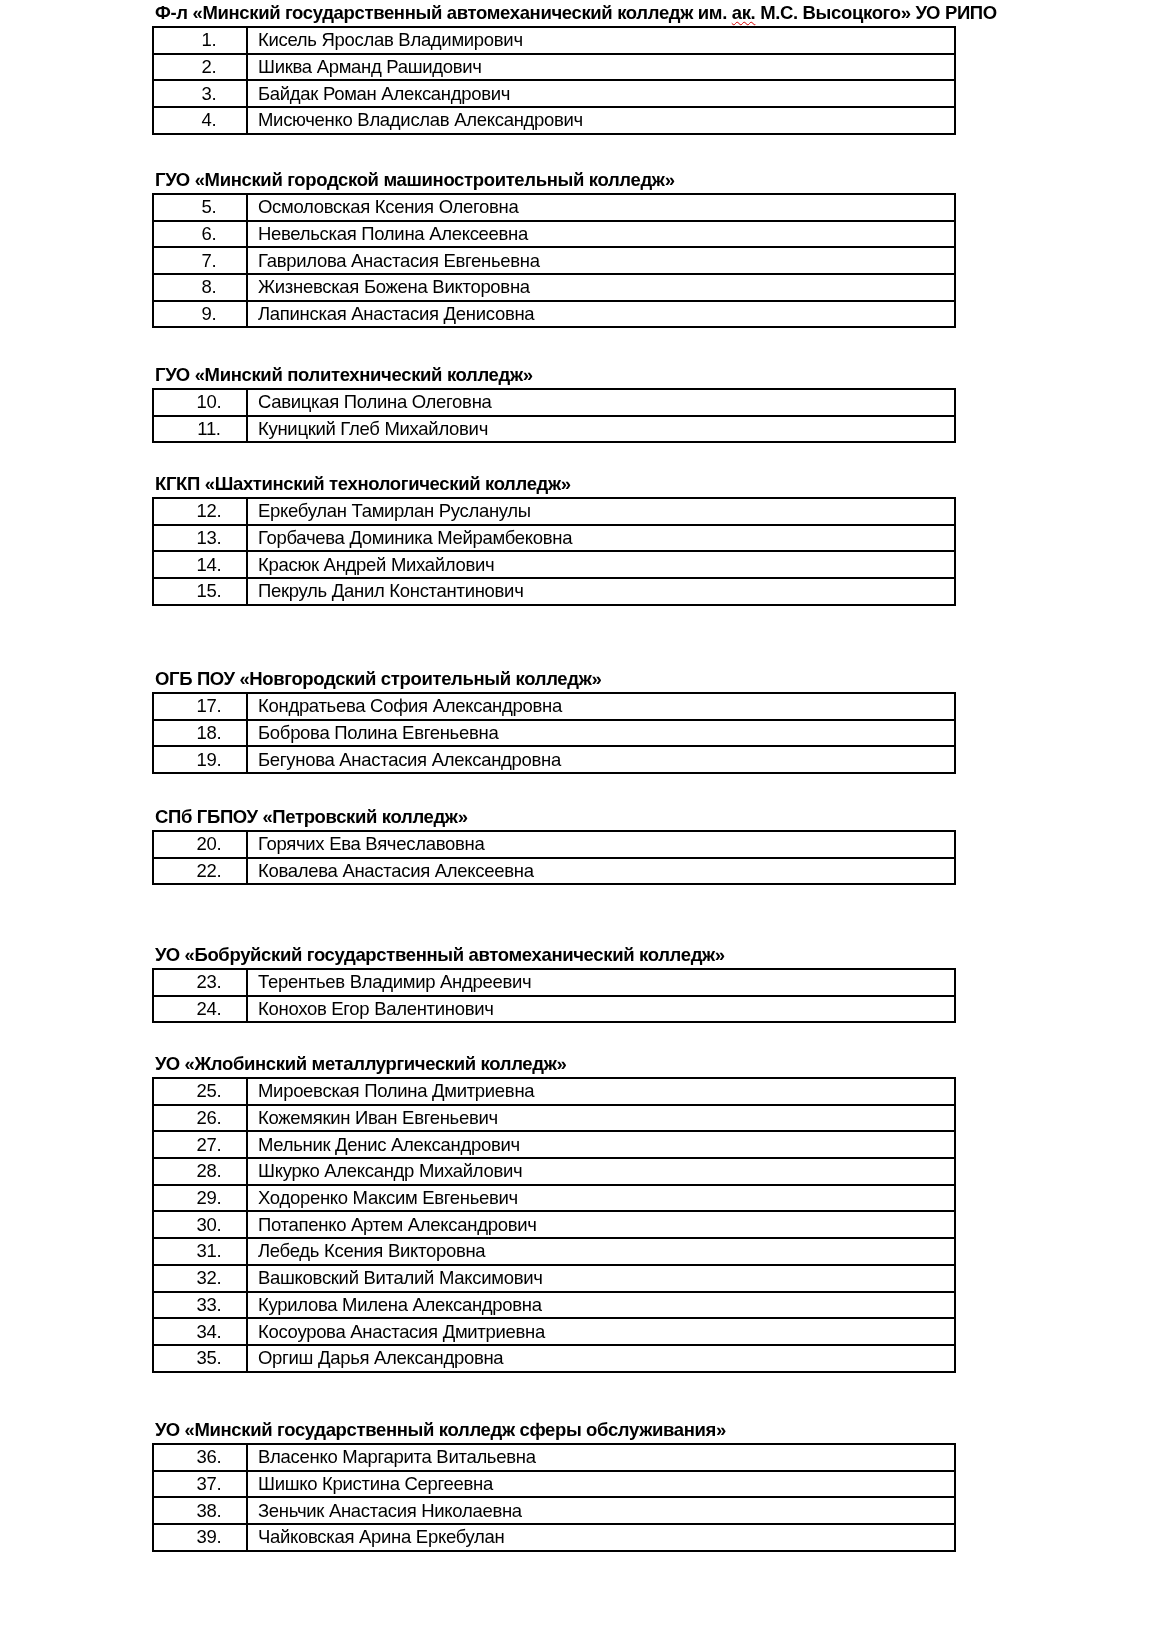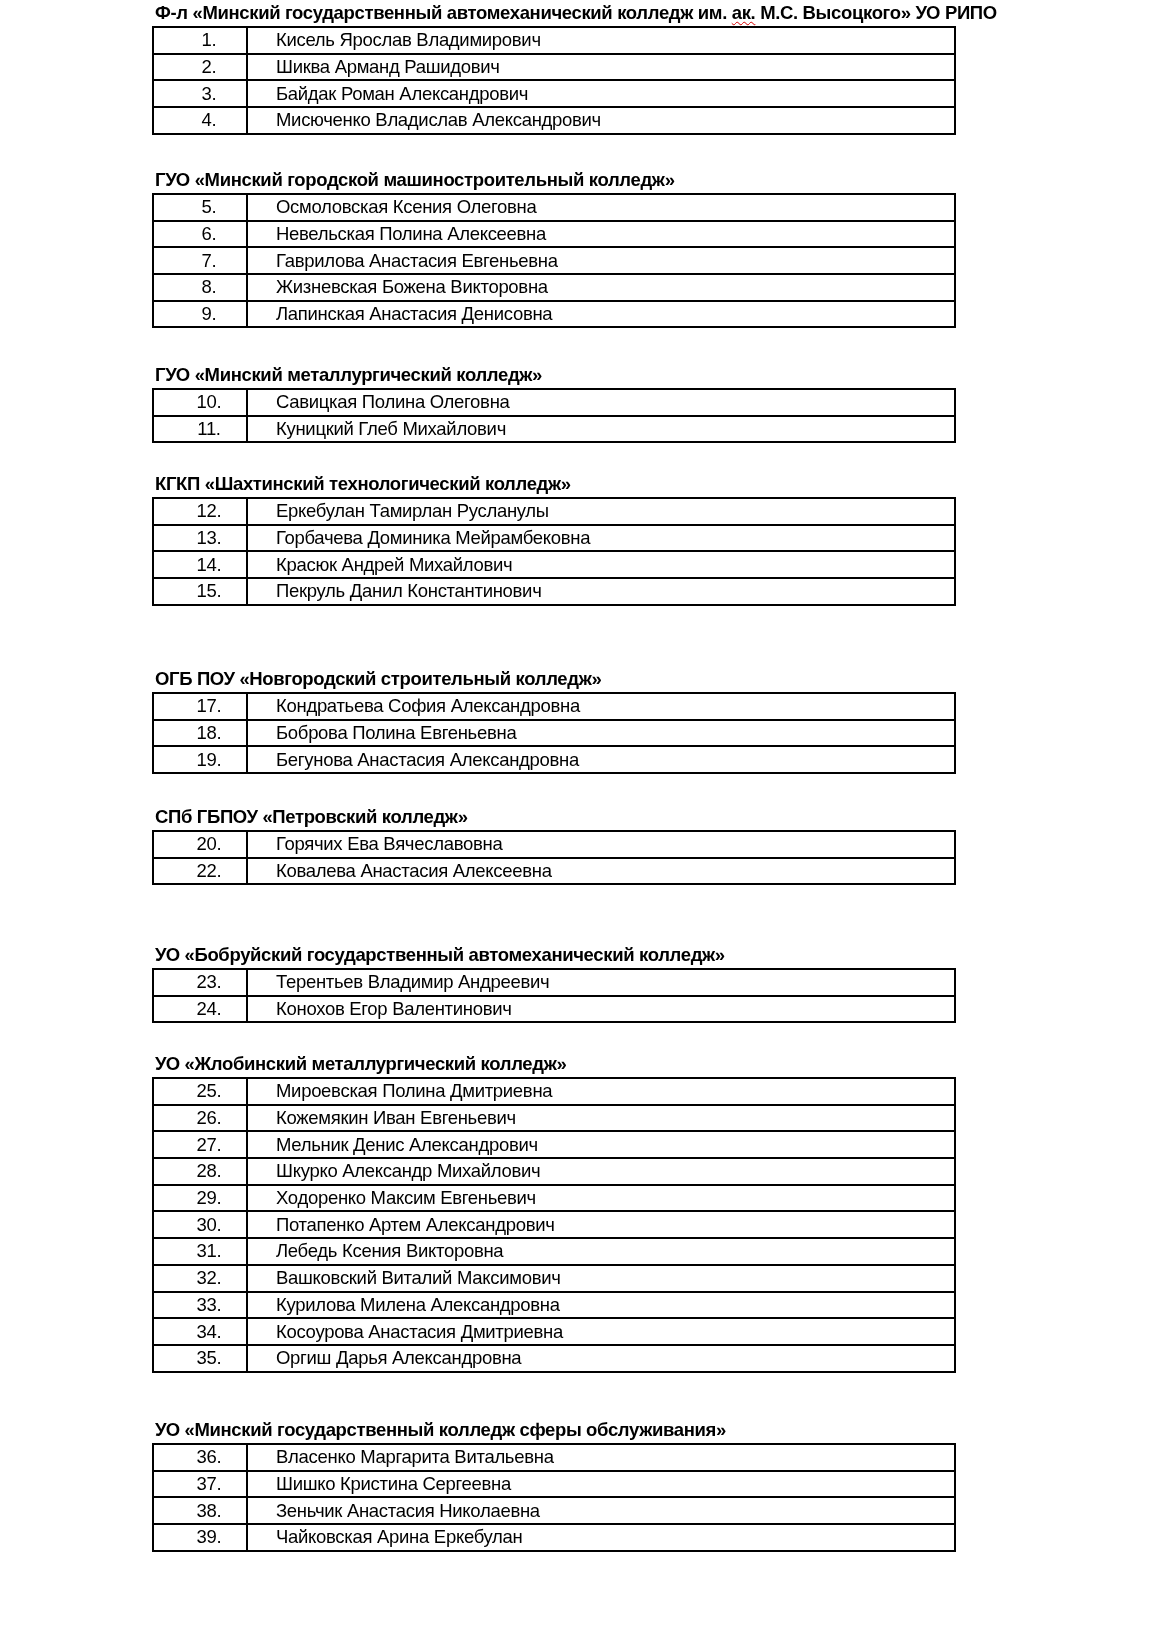--- a/index.html
+++ b/index.html
@@ -41,21 +41,21 @@
       border: 2px solid #000000;
       height: 24.7px;
       padding: 0;
       font-size: 18.5px;
       line-height: 24px;
       white-space: nowrap;
       overflow: hidden;
       letter-spacing: -0.3px;
     }
     table.list td.num { width: 94px; text-align: center; padding-left: 18px; box-sizing: border-box; }
-    table.list td.name { padding-left: 28px; }
+    table.list td.name { padding-left: 10px; }
   </style>
 </head>
 <body>
 
 <div id="doc">
     <div class="section" style="top: 1px;">
       <div class="heading"><span>Ф-л «Минский государственный автомеханический колледж им. </span><span class="spell">ак.</span><span> М.С. Высоцкого» УО РИПО</span></div>
       <table class="list">
         <tbody>
           <tr>
@@ -98,21 +98,21 @@
             <td class="name">Жизневская Божена Викторовна</td>
           </tr>
           <tr>
             <td class="num">9.</td>
             <td class="name">Лапинская Анастасия Денисовна</td>
           </tr>
         </tbody>
       </table>
     </div>
     <div class="section" style="top: 363px;">
-      <div class="heading">ГУО «Минский металлургический колледж»</div>
+      <div class="heading">ГУО «Минский политехнический колледж»</div>
       <table class="list">
         <tbody>
           <tr>
             <td class="num">10.</td>
             <td class="name">Савицкая Полина Олеговна</td>
           </tr>
           <tr>
             <td class="num">11.</td>
             <td class="name">Куницкий Глеб Михайлович</td>
           </tr>

